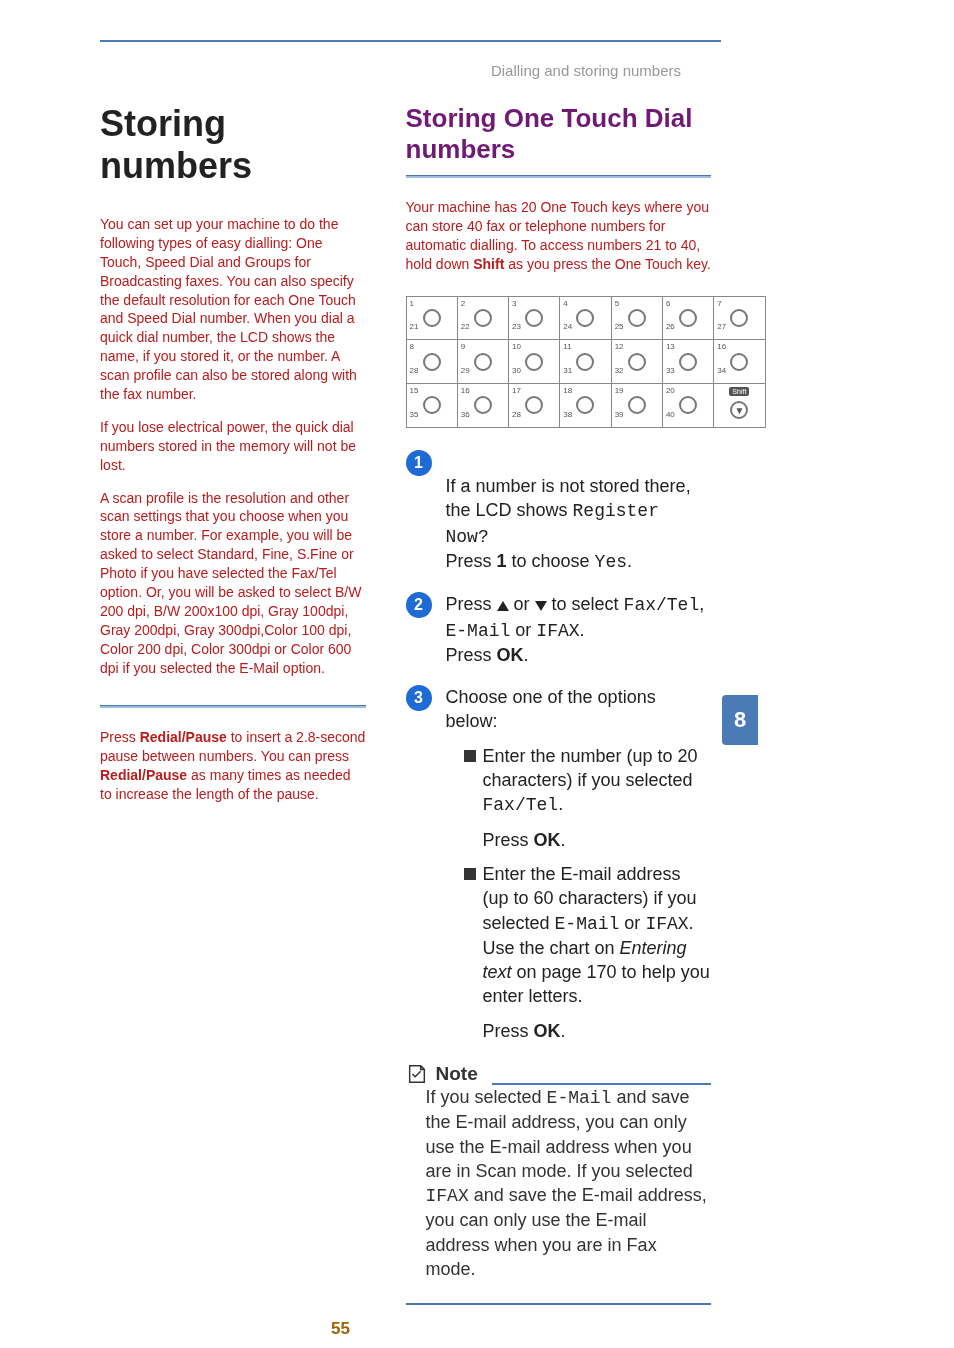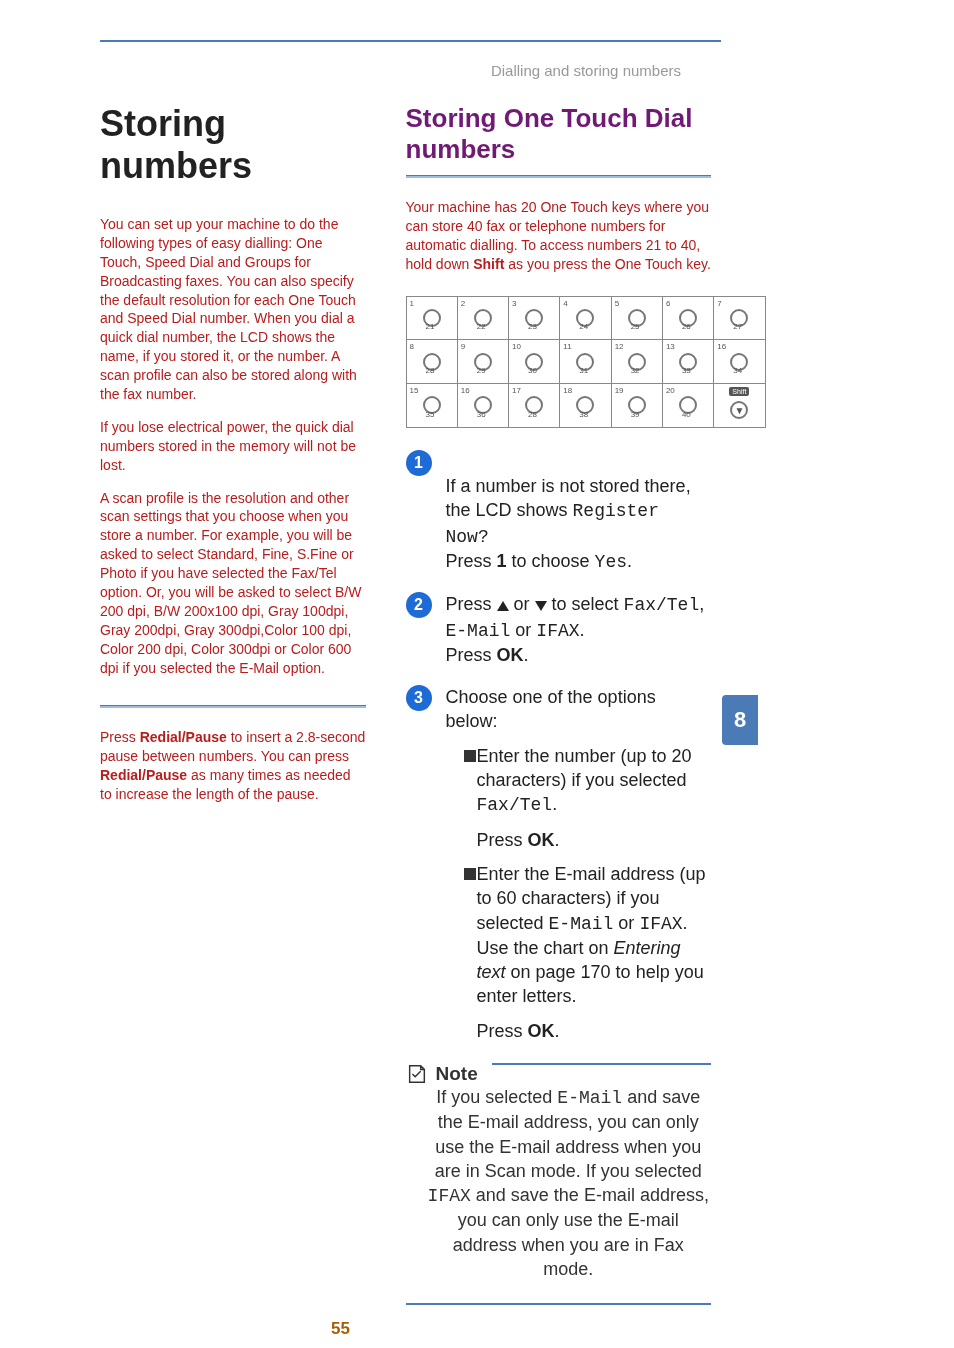--- a/index.html
+++ b/index.html
@@ -15,36 +15,36 @@
   p { font-size: 14px; line-height: 1.35; color: #b91c1c; }
   p + p { margin-top: 14px; }
   .mono { font-family: "Courier New", monospace; }
   .step { display: flex; gap: 14px; margin-top: 18px; align-items: flex-start; }
   .step-num { width: 26px; height: 26px; border-radius: 50%; display: flex; align-items: center; justify-content: center; color: #fff; font-weight: bold; font-size: 16px; flex-shrink: 0; }
   .num-1 { background: #1e6bd6; }
   .num-2 { background: #1e6bd6; }
   .num-3 { background: #1e6bd6; }
   .step-body { flex: 1; font-size: 18px; line-height: 1.35; color: #222; }
   .bullets { margin-top: 8px; }
-  .bullet { display: flex; gap: 1px; margin-top: 10px; padding-left: 18px; justify-content: flex-end; }
+  .bullet { display: flex; gap: 7px; margin-top: 10px; padding-left: 18px; justify-content: flex-end; }
   .bullet-marker { width: 12px; height: 12px; background: #333; flex-shrink: 0; margin-top: 6px; }
   .bullet-body { flex: 1; font-size: 18px; line-height: 1.35; }
   .note-block { margin-top: 20px; }
   .note-title { font-weight: bold; font-size: 19px; }
-  .note-body { font-size: 18px; line-height: 1.35; padding-left: 20px; padding-bottom: 10px; text-align: center; }
+  .note-body { font-size: 18px; line-height: 1.35; padding-left: 20px; padding-bottom: 10px; }
   .note-end { height: 2px; background: #4a7bb7; margin-top: 12px; }
   .side-tab { position: absolute; right: 12px; top: 695px; width: 36px; height: 50px; background: #4a7bb7; border-radius: 4px 0 0 4px; display: flex; align-items: center; justify-content: center; color: #fff; font-size: 22px; font-weight: bold; }
   .page-num { text-align: center; color: #a16207; font-weight: bold; font-size: 17px; margin: 14px 80px 0 0; }
   .keypad { margin: 22px auto; width: 360px; border: 1px solid #888; }
   .keypad-row { display: flex; border-bottom: 1px solid #888; }
   .keypad-row:last-child { border-bottom: none; }
   .key { flex: 1; aspect-ratio: 1.2/1; border-right: 1px solid #888; position: relative; display:flex; align-items:center; justify-content:center; }
   .key:last-child { border-right: none; }
   .key .tnum { position: absolute; top: 2px; left: 3px; font-size: 8px; color: #555; }
-  .key .bnum { position: absolute; bottom: 8px; left: 3px; font-size: 8px; color: #555; margin-left: 16px; }
+  .key .bnum { position: absolute; bottom: 8px; left: 3px; font-size: 8px; color: #555; }
   .key .circle { width: 18px; height: 18px; border-radius: 50%; border: 2px solid #777; }
   .key.shift .shift-label { font-size: 7px; background:#555; color:#fff; padding:1px 3px; border-radius:2px; position:absolute; top:3px; left:50%; transform:translateX(-50%);}
   .key.shift .arrow { width:18px; height:18px; border-radius:50%; border:2px solid #777; display:flex; align-items:center; justify-content:center; font-size:10px; color:#555; margin-top:10px;}
   b { font-weight: bold; }
   .arrow-tri { display:inline-block; width:0; height:0; vertical-align: middle; }
   .tri-up { border-left:6px solid transparent; border-right:6px solid transparent; border-bottom:10px solid #222; }
   .tri-down { border-left:6px solid transparent; border-right:6px solid transparent; border-top:10px solid #222; }
 </style>
 </head>
 <body>
@@ -228,21 +228,21 @@
                 <span>Enter the E-mail address (up to 60 characters) if you selected </span><span class="mono">E-Mail</span><span> or </span><span class="mono">IFAX</span><span>. Use the chart on </span><i>Entering text</i><span> on page 170 to help you enter letters.</span>
                 <div style="height:10px"></div>
                 <span>Press </span><b>OK</b><span>.</span>
               </div>
             </div>
           </div>
         </div>
       </div>
 
       <div class="note-block">
-        <div style="display:flex; align-items:flex-start; gap:8px;">
+        <div style="display:flex; align-items:flex-end; gap:8px;">
           <svg class="icon" viewBox="0 0 24 24" width="22" height="22">
               <path fill="none" stroke="#333" stroke-width="1.6" d="M4 3h12l4 4v14H4z M16 3v4h4 M7 12l3 3 6-6"></path>
             </svg>
           <span class="note-title">Note</span>
           <div style="flex:1; height:2px; background:#4a7bb7; margin-left:6px;"></div>
         </div>
         <div class="note-body">
           <span>If you selected </span><span class="mono">E-Mail</span><span> and save the E-mail address, you can only use the E-mail address when you are in Scan mode. If you selected </span><span class="mono">IFAX</span><span> and save the E-mail address, you can only use the E-mail address when you are in Fax mode.</span>
         </div>
         <div class="note-end"></div>

